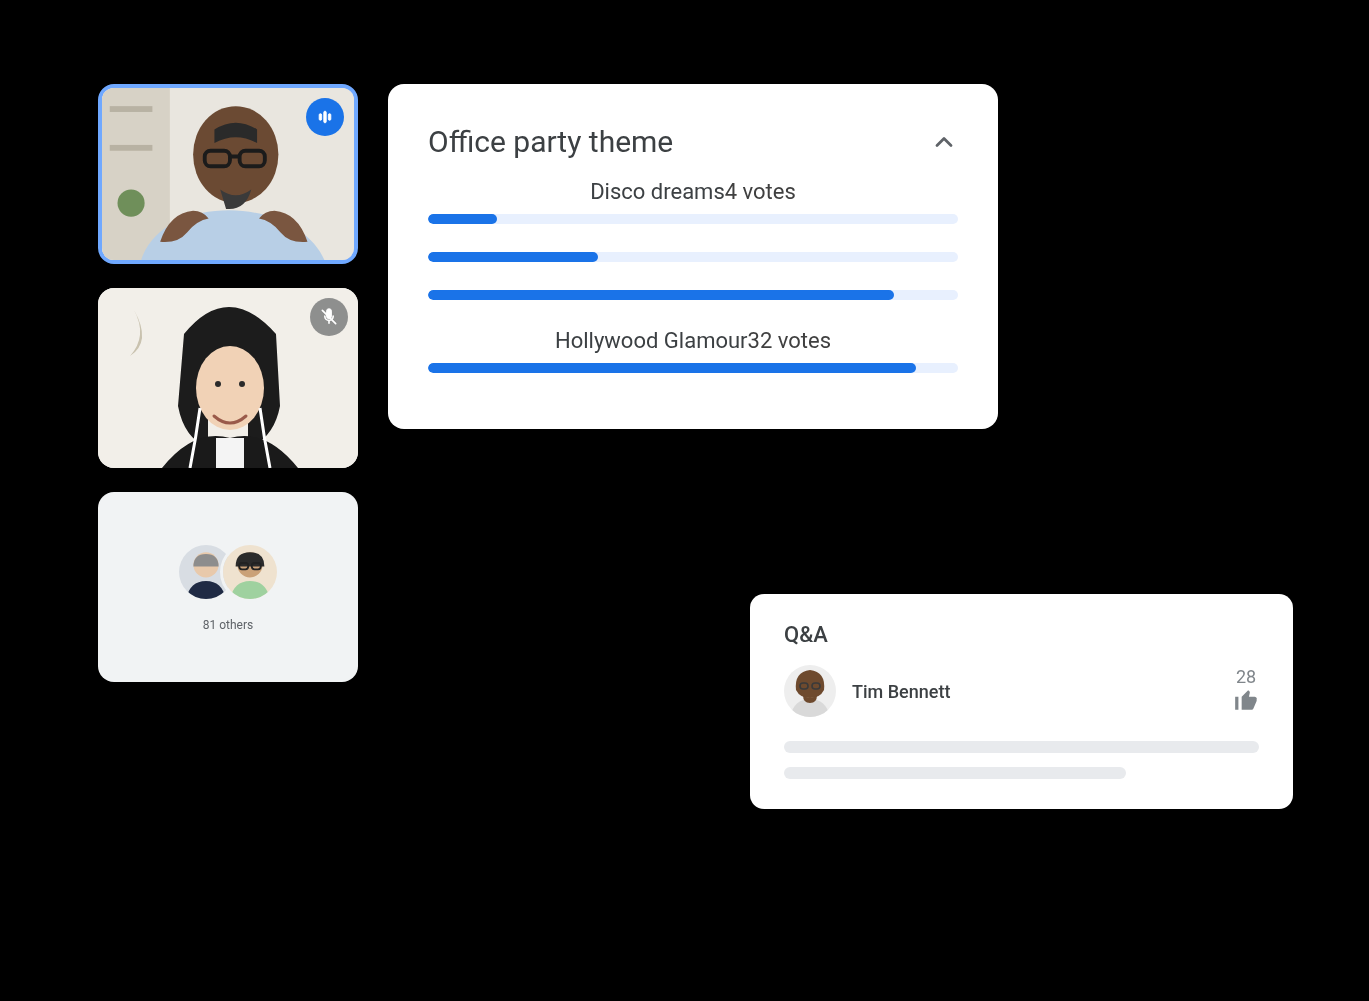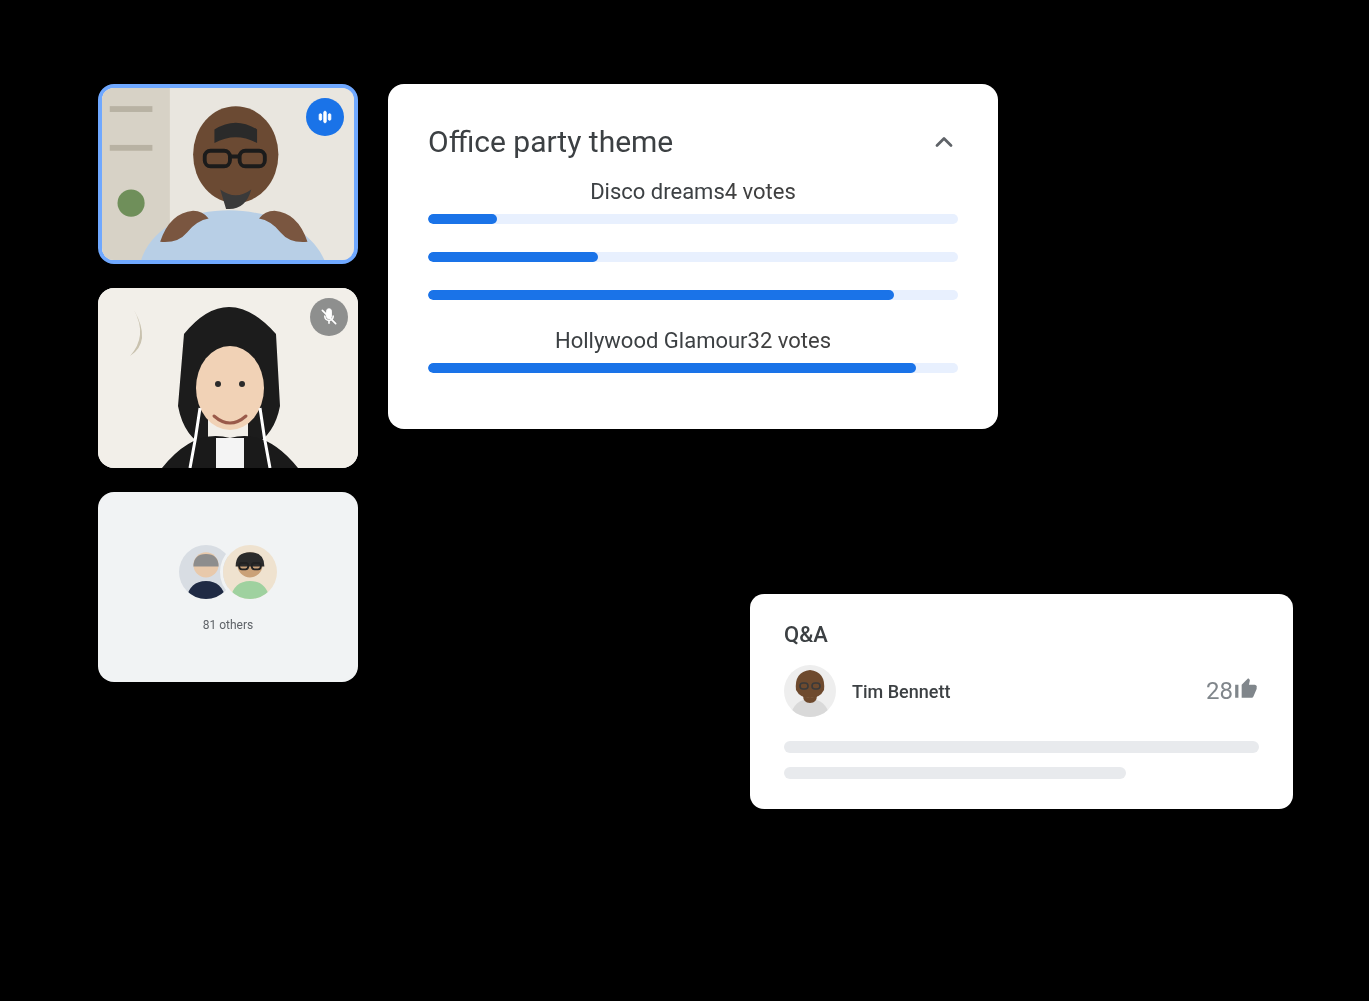--- a/index.html
+++ b/index.html
@@ -40,21 +40,21 @@
   
   .live-badge { position:absolute; left:912px; top:32px; background:#1e8e3e; color:#fff; font-size:26px; padding:12px 30px; border-radius:40px; font-weight:400; }
 
   
   .qa-card { position:absolute; left:636px; top:510px; width:543px; background:#fff; border-radius:14px; padding:28px 34px 30px 34px; box-shadow: 0 8px 24px rgba(0,0,0,.22); margin-left: 16px; }
   .qa-title { font-size:22px; color:#3c4043; font-weight:500; margin-bottom:18px; }
   .qa-row { display:flex; align-items:center; justify-content:space-between; margin-bottom:24px; }
   .qa-left { display:flex; align-items:center; gap:16px; }
   .qa-av { width:52px; height:52px; border-radius:50%; overflow:hidden; }
   .qa-name { font-size:18px; font-weight:500; color:#3c4043; }
-  .qa-right { display:flex; align-items:center; color:#80868b; font-size:24px; }
+  .qa-right { display:flex; align-items:center; color:#80868b; font-size:18px;flex-direction:column; }
   .thumb-icon { width:26px; height:26px; fill:#80868b; }
   .ph-line { height:12px; border-radius:6px; background:#e8eaed; }
   .ph1 { width:100%; margin-bottom:14px; }
   .ph2 { width:72%; }
 </style>
 </head>
 <body>
 
 <div class="stage">
 

